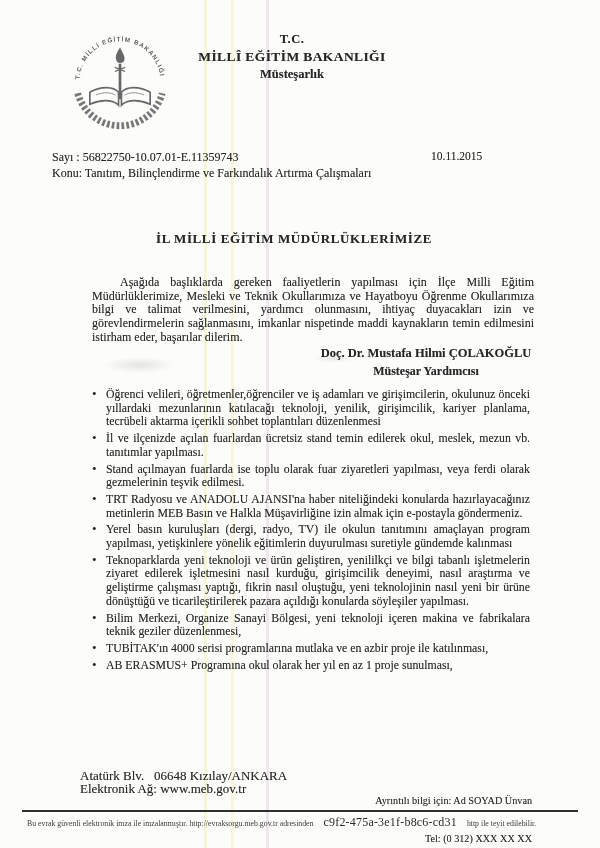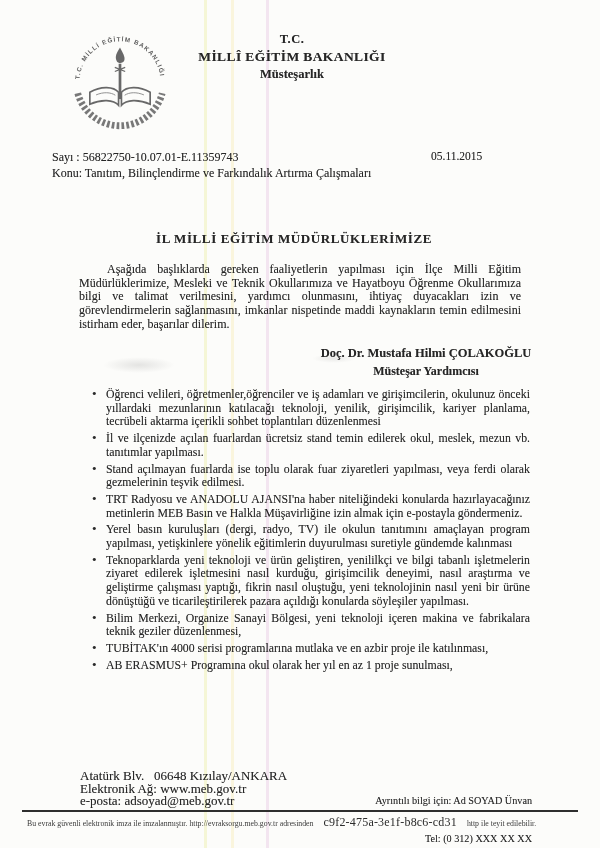--- a/index.html
+++ b/index.html
@@ -33,21 +33,21 @@
   .lh-office{font-size:12.5px;line-height:16px;}
 
   .refblock{position:absolute;left:52px;top:150px;font-size:12px;line-height:15.5px;}
   .refblock .lbl{font-weight:normal;}
   .refblock span{white-space:pre;}
   .doc-date{position:absolute;left:431px;top:150px;font-size:11.5px;}
 
   .doc-title{position:absolute;left:0;right:0;top:231px;text-align:center;
     transform:translateX(-6px);font-weight:bold;font-size:13px;letter-spacing:.6px;}
 
-  .body-par{position:absolute;left:79px;top:263px;width:442px;margin:0;
+  .body-par{position:absolute;left:79px;top:263px;width:442px;margin:13px;
     font-size:12px;line-height:13.7px;text-align:justify;text-indent:28px;}
 
   .sig{position:absolute;left:250px;top:346px;width:352px;text-align:center;}
   .sig-name{font-weight:bold;font-size:12.5px;line-height:15px;}
   .sig-title{font-weight:bold;font-size:12px;line-height:15px;margin-top:3px;}
 
   ul.bullets{position:absolute;left:106px;top:388px;width:424px;margin:0;padding:0;
     list-style:none;font-size:11.8px;line-height:13.7px;text-align:justify;}
   ul.bullets li{position:relative;margin:0 0 3px 0;}
   ul.bullets li::before{content:"\2022";position:absolute;left:-14px;top:-1px;
@@ -102,21 +102,21 @@
   </div>
 
   <div class="refblock ink">
     <div>
       <span class="lbl">Sayı</span><span> : 56822750-10.07.01-E.11359743</span>
     </div>
     <div>
       <span class="lbl">Konu</span><span>: Tanıtım, Bilinçlendirme ve Farkındalık Artırma Çalışmaları</span>
     </div>
   </div>
-  <div class="doc-date ink">05.11.2015</div>
+  <div class="doc-date ink">10.11.2015</div>
 
   <div class="doc-title ink">İL MİLLİ EĞİTİM MÜDÜRLÜKLERİMİZE</div>
 
   <p class="body-par ink">Aşağıda başlıklarda gereken faaliyetlerin yapılması için İlçe Milli Eğitim Müdürlüklerimize, Mesleki ve Teknik Okullarımıza ve Hayatboyu Öğrenme Okullarımıza bilgi ve talimat verilmesini, yardımcı olunmasını, ihtiyaç duyacakları izin ve görevlendirmelerin sağlanmasını, imkanlar nispetinde maddi kaynakların temin edilmesini istirham eder, başarılar dilerim.</p>
 
   <div class="smudge s1"></div>
   <div class="smudge s2"></div>
 
   <div class="sig ink">
     <div class="sig-name">Doç. Dr. Mustafa Hilmi ÇOLAKOĞLU</div>
@@ -131,21 +131,20 @@
     <li>Yerel basın kuruluşları (dergi, radyo, TV) ile okulun tanıtımını amaçlayan program yapılması, yetişkinlere yönelik eğitimlerin duyurulması suretiyle gündemde kalınması</li>
     <li>Teknoparklarda yeni teknoloji ve ürün geliştiren, yenililkçi ve bilgi tabanlı işletmelerin ziyaret edilerek işletmesini nasıl kurduğu, girişimcilik deneyimi, nasıl araştırma ve geliştirme çalışması yaptığı, fikrin nasıl oluştuğu, yeni teknolojinin nasıl yeni bir ürüne dönüştüğü ve ticarileştirilerek pazara açıldığı konularda söyleşiler yapılması.</li>
     <li>Bilim Merkezi, Organize Sanayi Bölgesi, yeni teknoloji içeren makina ve fabrikalara teknik geziler düzenlenmesi,</li>
     <li>TUBİTAK'ın 4000 serisi programlarına mutlaka ve en azbir proje ile katılınması,</li>
     <li>AB ERASMUS+ Programına okul olarak her yıl en az 1 proje sunulması,</li>
   </ul>
 
   <div class="footer-left ink">
     <div>Atatürk Blv.   06648 Kızılay/ANKARA</div>
     <div>Elektronik Ağ: www.meb.gov.tr</div>
-    <div>e-posta: adsoyad@meb.gov.tr</div>
   </div>
   <div class="footer-right ink">
     <div>Ayrıntılı bilgi için: Ad SOYAD Ünvan</div>
     <div>Tel: (0 312) XXX XX XX</div>
     
   </div>
 
   <div class="footer-rule"></div>
 
   <div class="verify">

